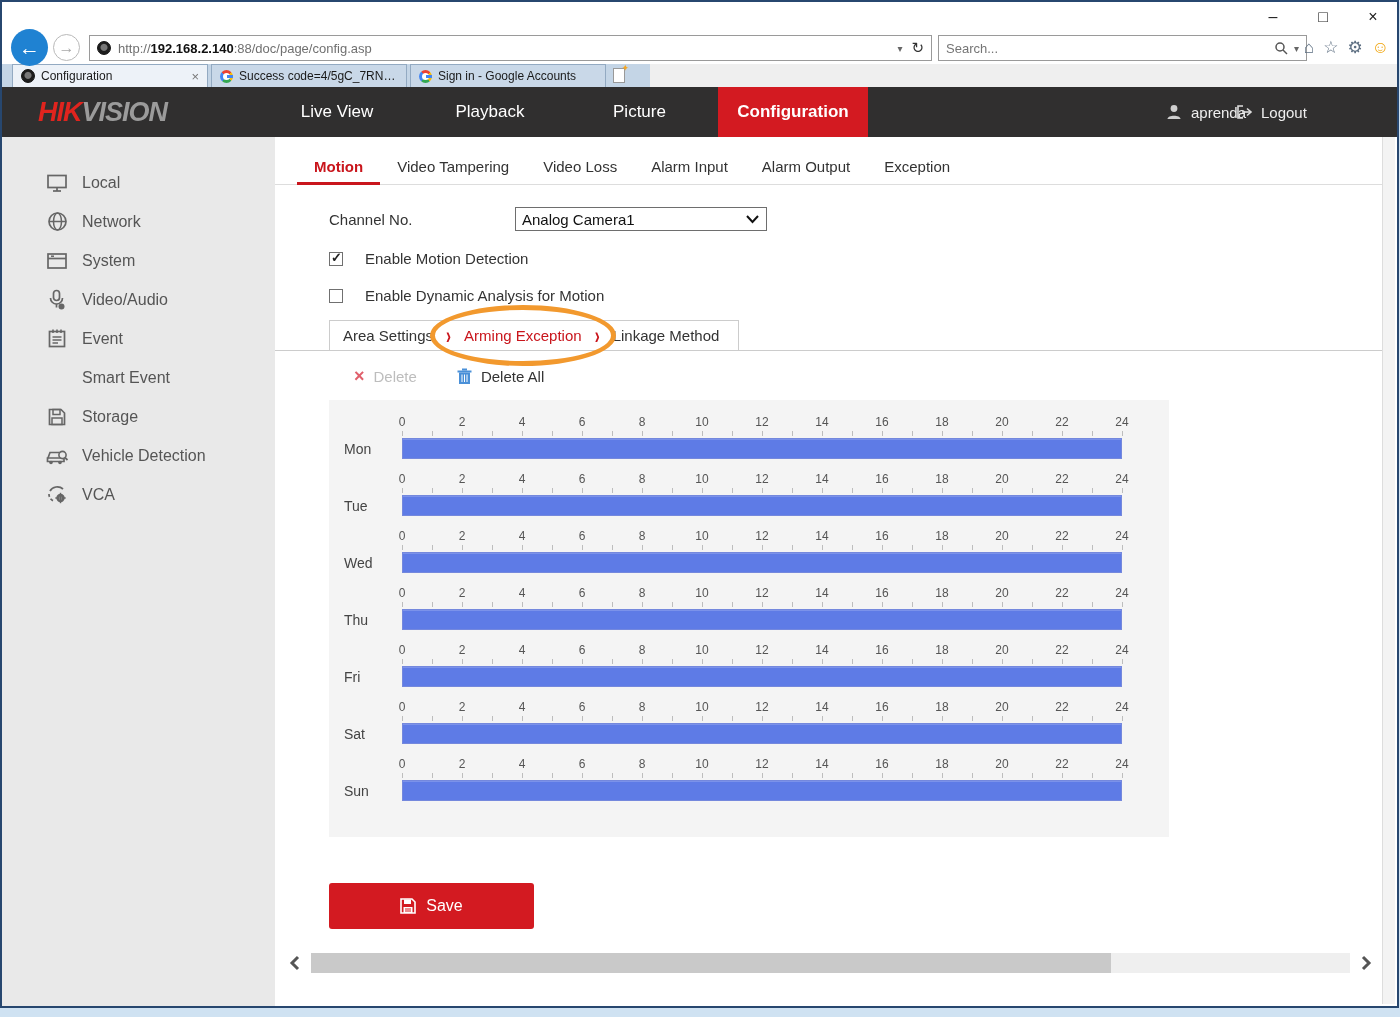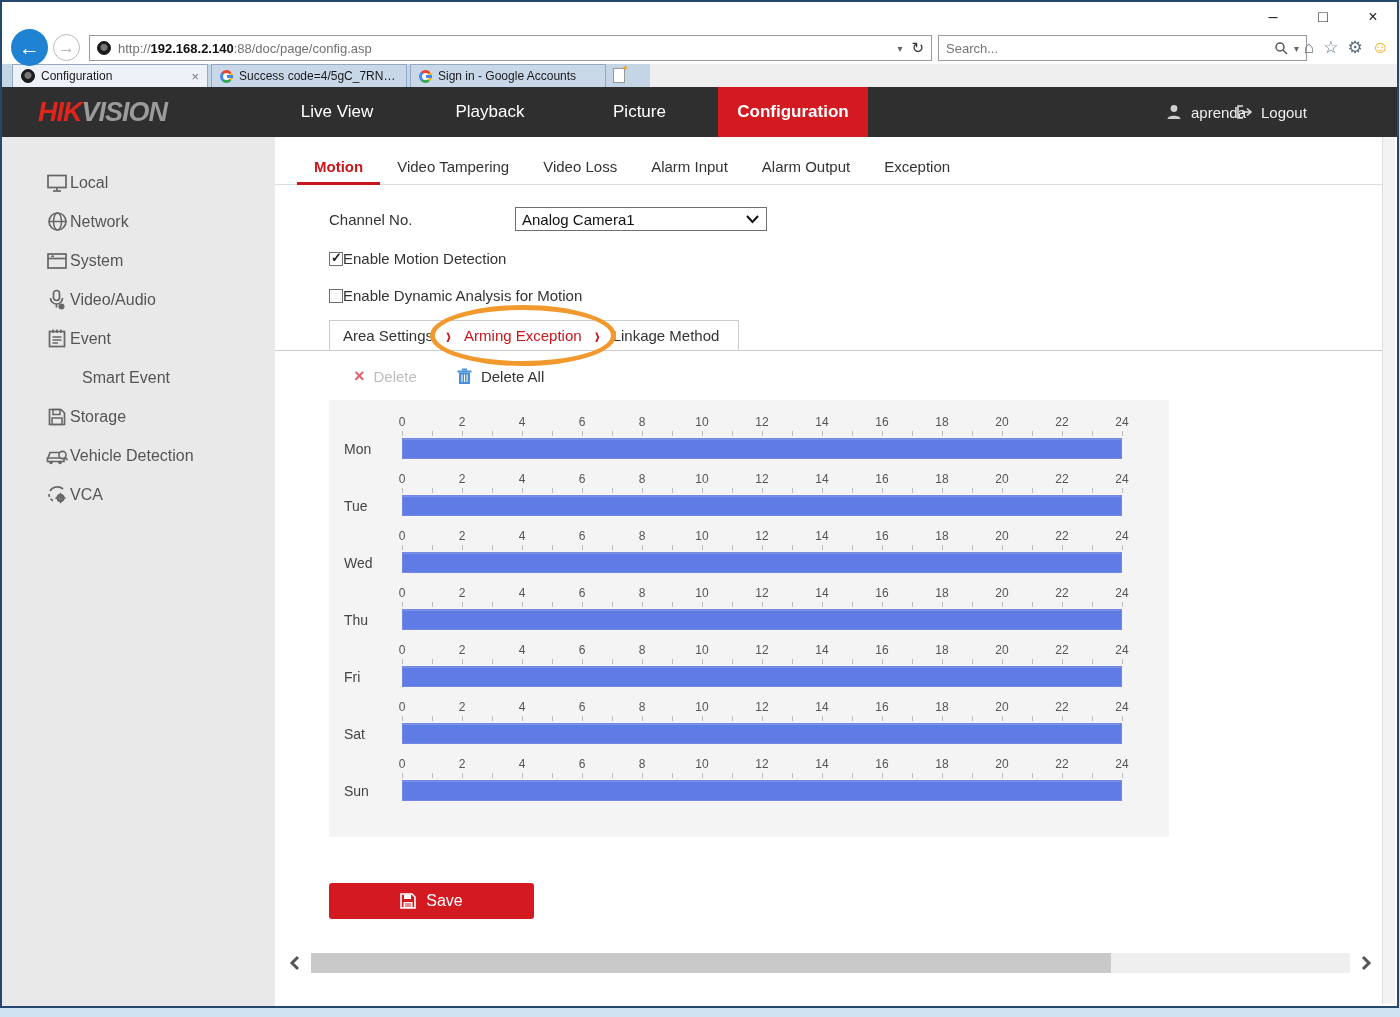--- a/index.html
+++ b/index.html
@@ -46,39 +46,39 @@
   .logo .vision { color:#9b9b9b; }
   .nav-item { position:absolute; top:0; height:50px; line-height:50px; text-align:center; font-size:17px; color:#fff; cursor:default; }
   .nav-item.active { background:#d31a21; font-weight:bold; }
   .hdr-user { position:absolute; top:0; height:50px; display:flex; align-items:center; gap:8px; font-size:15px; color:#eee; }
 
   
   .sidebar { position:absolute; left:0; top:135px; width:273px; bottom:0; background:#e9e9e9; }
   .side-items { padding-top:26px; }
   .side-item { height:39px; display:flex; align-items:center; color:#555; font-size:16px; position:relative; }
   .side-item .icon-box { width:26px; margin-left:42px; display:flex; justify-content:center; align-items:center; }
-  .side-item .lbl { margin-left:0; }
+  .side-item .lbl { margin-left:12px; }
   .side-item.sub .lbl { margin-left:80px; }
   .side-item.active { background:#fff; color:#c2151b; font-weight:bold; }
   .annot-box { position:absolute; left:14px; width:253px; top:-4px; height:47px; border:4px solid #f2992e; pointer-events:none; z-index:5; }
 
   
   .main { position:absolute; left:273px; top:135px; right:15px; bottom:2px; background:#fff; }
   .vscroll { position:absolute; right:2px; top:135px; bottom:2px; width:13px; background:#f3f3f3; border-left:1px solid #ddd; }
 
   .content-tabs { margin-top:15px; height:33px; border-bottom:1px solid #ddd; padding-left:22px; display:flex; }
   .ctab { padding:0 17px; font-size:15px; color:#333; line-height:30px; height:33px; }
   .ctab.active { color:#c9151c; font-weight:bold; border-bottom:3px solid #c9151c; }
 
   .channel-row { margin:22px 0 0 54px; height:24px; display:flex; align-items:center; font-size:15px; color:#333; }
   .channel-row .flabel { width:186px; }
   .select { width:252px; height:24px; border:1px solid #6e6e6e; background:#fff; display:flex; align-items:center; padding:0 6px; font-size:15px; color:#111; }
   .select .sel-caret { margin-left:auto; }
 
-  .cb-row { margin:20px 0 0 54px; display:flex; align-items:center; gap:0; font-size:15px; color:#333; height:15px; }
+  .cb-row { margin:20px 0 0 54px; display:flex; align-items:center; gap:22px; font-size:15px; color:#333; height:15px; }
   .cb-row + .cb-row { margin-top:22px; }
   .cb { width:14px; height:14px; border:1px solid #707070; background:#fff; position:relative; flex:0 0 auto; }
   .cb.checked::after { content:"\2713"; position:absolute; left:1px; top:-3px; font-size:13px; font-weight:bold; color:#222; }
 
   .subtab-wrap { margin-top:17px; position:relative; height:31px; border-bottom:1px solid #ccc; }
   .subtab-group { position:absolute; left:54px; top:0; height:31px; width:410px; border:1px solid #ccc; background:#fff; display:flex; align-items:center; }
   .stab { padding:0 13px; font-size:15px; color:#333; }
   .stab.active { color:#c9151c; }
   .stab-sep { color:#c9151c; font-size:15px; font-weight:bold; transform:scaleY(1.6); }
   .annot-ellipse { position:absolute; left:155px; top:-15px; width:186px; height:61px; border:5px solid #f2992e; border-radius:50%; pointer-events:none; z-index:6; }
@@ -92,21 +92,21 @@
   .schedule { margin:13px 0 0 54px; width:840px; background:#f4f4f4; padding:14px 0 24px 0; }
   .day-row { height:56px; position:relative; }
   .axis { position:relative; height:15px; margin-left:73px; width:722px; font-size:12px; color:#555; margin-top:1px; }
   .axis span { position:absolute; width:22px; text-align:center; top:0; }
   .ticks { position:relative; height:7px; margin-left:73px; width:722px; }
   .ticks i { position:absolute; top:1px; width:1px; height:5px; background:#bdbdbd; }
   .sched-bar-track { position:relative; margin-left:73px; margin-top:1px; width:721px; height:21px; }
   .sched-bar { position:absolute; top:0; height:21px; background:#5e7be6; border:1px solid #7488dd; box-shadow:inset 0 1px 0 rgba(255,255,255,.18); }
   .day-label { position:absolute; left:15px; top:26px; font-size:14px; color:#444; }
 
-  .save-btn { margin:46px 0 0 54px; width:205px; height:36px; background:#d31a21; border:none; border-radius:3px; color:#fff; font-size:16px; font-family:"Liberation Sans",sans-serif; display:flex; align-items:center; justify-content:center; gap:10px; cursor:pointer; }
+  .save-btn { margin:46px 0 0 54px; width:205px; height:46px; background:#d31a21; border:none; border-radius:3px; color:#fff; font-size:16px; font-family:"Liberation Sans",sans-serif; display:flex; align-items:center; justify-content:center; gap:10px; cursor:pointer; }
 
   .hscroll { position:absolute; top:815px; left:12px; right:8px; height:22px; display:flex; align-items:center; }
   .scroll-arrow { width:16px; height:22px; display:flex; align-items:center; justify-content:center; }
   .scroll-track { flex:1; height:20px; background:#efefef; margin:0 8px; position:relative; }
   .scroll-thumb { position:absolute; left:0; top:0; height:20px; width:77%; background:#c9c9c9; }
 
   .footer { position:absolute; top:843px; left:0; right:0; text-align:center; font-size:15px; color:#a9a9a9; }
 
   svg.ic { display:block; }
 </style>

